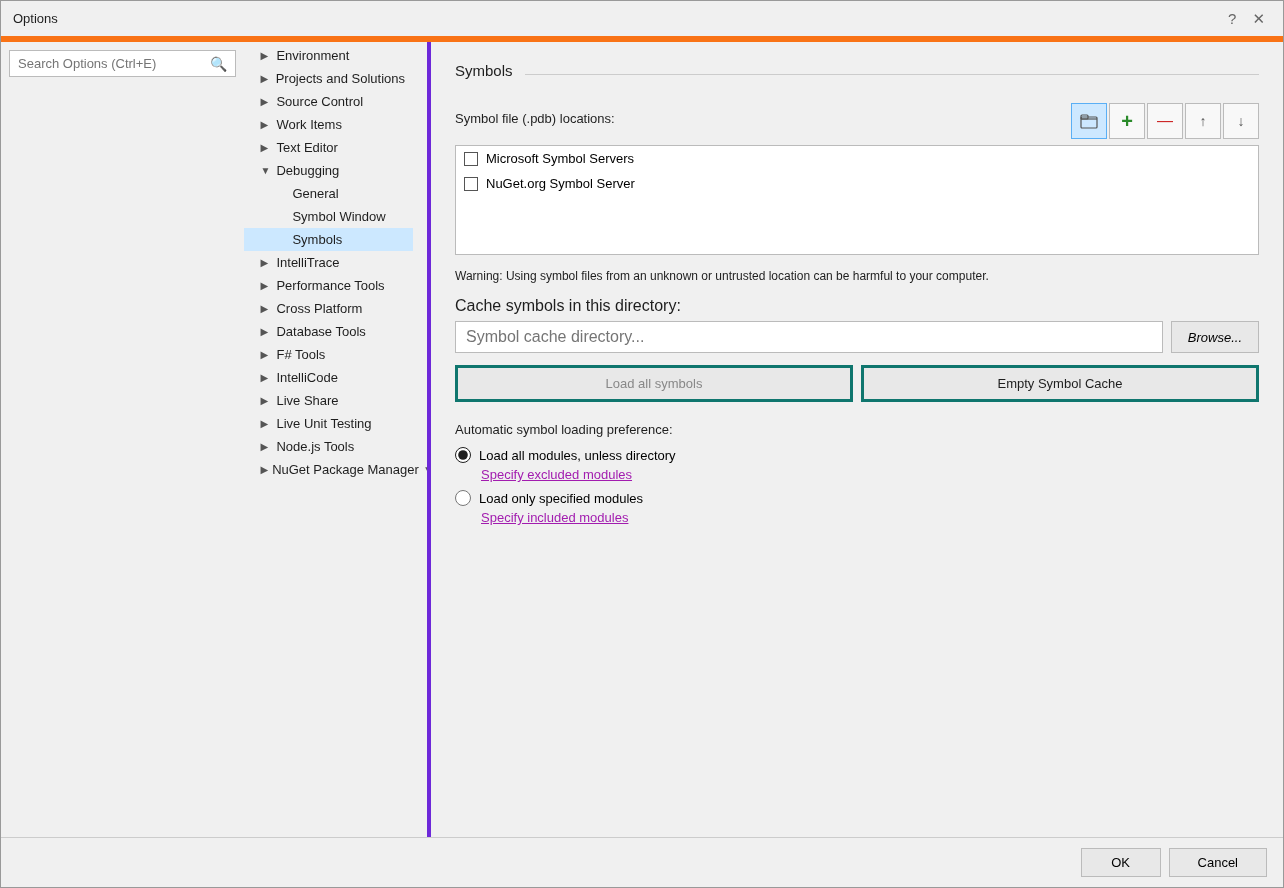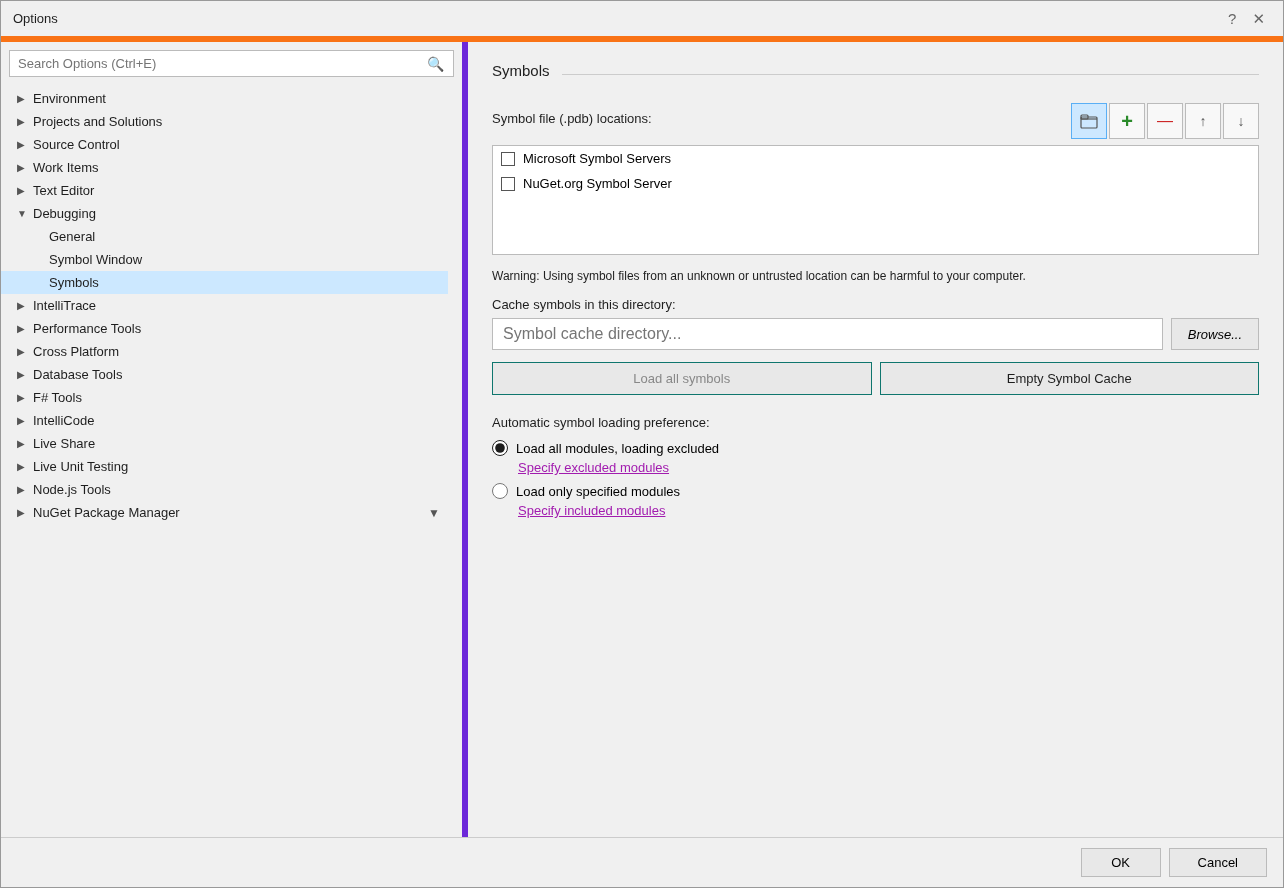--- a/index.html
+++ b/index.html
@@ -48,25 +48,24 @@
       cursor: pointer;
       padding: 2px 6px;
       line-height: 1;
     }
     .content-area {
       display: flex;
       flex: 1;
       overflow: hidden;
     }
     .left-panel {
-      width: 467px;
-      background: #f0f0f0;
-      display: flex;
-      flex-direction: column;
-      border-right: 6px solid #6d28d9;
+      width: 430px;
+      background: #f0f0f0;
+      display: flex;
+      border-right: 4px solid #6d28d9;
       flex-shrink: 0;
     }
     .search-box {
       padding: 8px;
       flex-shrink: 0;
     }
     .search-wrapper {
       display: flex;
       border: 1px solid #bbb;
       background: white;
@@ -177,21 +176,21 @@
       background: white;
       flex-shrink: 0;
     }
     .warning-text {
       font-size: 12px;
       color: #1e1e1e;
       margin-bottom: 12px;
       line-height: 1.5;
     }
     .cache-label {
-      font-size: 13px;
+      font-size: 16px;
       color: #1e1e1e;
       margin-bottom: 6px;
     }
     .cache-row {
       display: flex;
       gap: 8px;
       margin-bottom: 12px;
       align-items: center;
     }
     .cache-input {
@@ -214,21 +213,21 @@
       height: 32px;
       font-style: italic;
     }
     .action-row {
       display: flex;
       gap: 8px;
       margin-bottom: 20px;
     }
     .action-btn {
       flex: 1;
-      border: 1px solid #0f766e;
+      border: 3px solid #0f766e;
       background: #e8e8e8;
       padding: 8px 16px;
       font-size: 13px;
       cursor: pointer;
       color: #888;
     }
     .action-btn.enabled {
       color: #1e1e1e;
     }
     .pref-label {
@@ -449,21 +448,21 @@
 
       <div class="action-row">
         <button class="action-btn">Load all symbols</button>
         <button class="action-btn enabled">Empty Symbol Cache</button>
       </div>
 
       <p class="pref-label">Automatic symbol loading preference:</p>
 
       <div style="display:flex;align-items:center;gap:8px;margin-bottom:4px;">
         <input type="radio" name="symbol-pref" checked="" class="radio-input" style="">
-        <span>Load all modules, loading excluded</span>
+        <span>Load all modules, unless directory</span>
       </div>
       <a class="link-text">Specify excluded modules</a>
 
       <div style="display:flex;align-items:center;gap:8px;margin-bottom:4px;">
         <input type="radio" name="symbol-pref" class="radio-input" style="">
         <span>Load only specified modules</span>
       </div>
       <a class="link-text">Specify included modules</a>
 
     </div>

